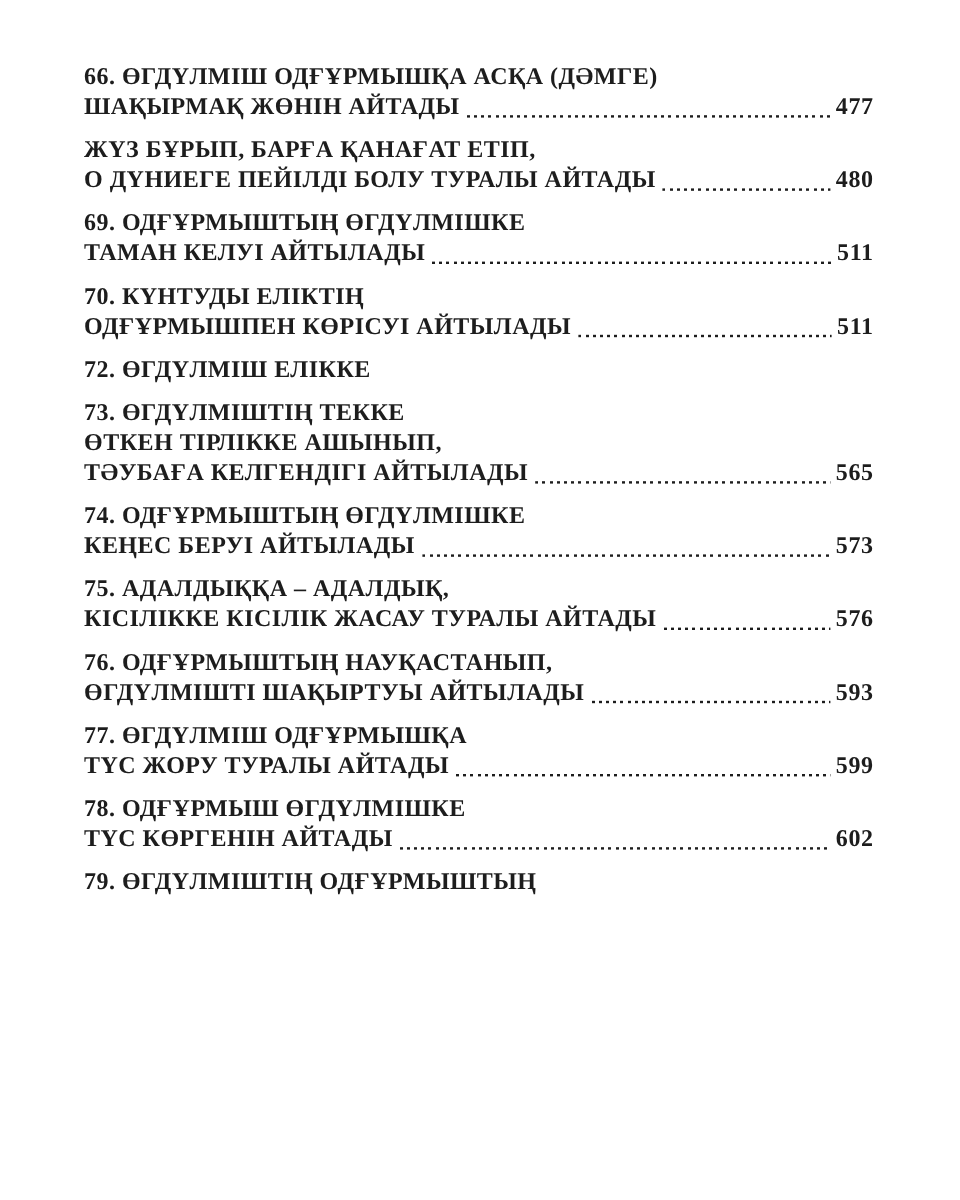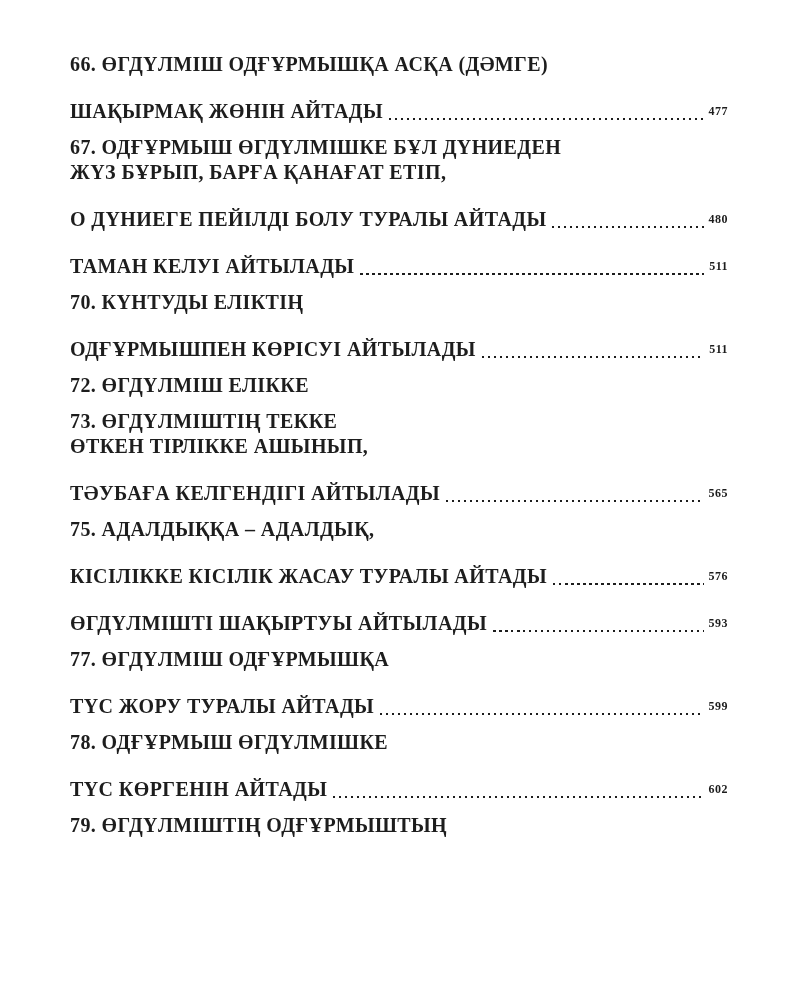--- a/index.html
+++ b/index.html
@@ -37,35 +37,34 @@
     line-height:25px;
     font-weight:700;
     color:var(--ink);
     letter-spacing:0.4px;
     text-transform:uppercase;
     white-space:nowrap;
   }
   .toc-line-last{
     display:flex;
     align-items:flex-end;
-    margin-top:22px;
   }
   .toc-text{
     flex:0 0 auto;
   }
   .leader{
     flex:1 1 auto;
     height:2.5px;
     min-width:12px;
     margin:0 5px 4px 6px;
     background-image:repeating-linear-gradient(to right,var(--ink) 0px,var(--ink) 2.5px,transparent 2.5px,transparent 6px);
   }
   .page-num{
     flex:0 0 auto;
-    font-size:12px;
+    font-size:20px;
     line-height:25px;
     font-weight:700;
     color:var(--ink);
     letter-spacing:0.5px;
     text-align:right;
   }
 </style>
 </head>
 <body>
 
@@ -73,29 +72,29 @@
   <div class="toc">
       <div class="toc-entry">
         <div class="toc-line"><span class="toc-text">66. ӨГДҮЛМІШ ОДҒҰРМЫШҚА АСҚА (ДӘМГЕ)</span></div>
         <div class="toc-line toc-line-last">
           <span class="toc-text">ШАҚЫРМАҚ ЖӨНІН АЙТАДЫ</span>
           <span class="leader"></span>
           <span class="page-num">477</span>
         </div>
       </div>
       <div class="toc-entry">
-        <div class="toc-line"><span class="toc-text">67. ОДҒҰРМЫШ ӨГДҮЛМІШКЕ БҰЛ ДҮНИЕДЕН</span></div>
         <div class="toc-line"><span class="toc-text">ЖҮЗ БҰРЫП, БАРҒА ҚАНАҒАТ ЕТІП,</span></div>
         <div class="toc-line toc-line-last">
           <span class="toc-text">О ДҮНИЕГЕ ПЕЙІЛДІ БОЛУ ТУРАЛЫ АЙТАДЫ</span>
           <span class="leader"></span>
           <span class="page-num">480</span>
         </div>
       </div>
       <div class="toc-entry">
+        <div class="toc-line"><span class="toc-text">69. ОДҒҰРМЫШТЫҢ ӨГДҮЛМІШКЕ</span></div>
         <div class="toc-line toc-line-last">
           <span class="toc-text">ТАМАН КЕЛУІ АЙТЫЛАДЫ</span>
           <span class="leader"></span>
           <span class="page-num">511</span>
         </div>
       </div>
       <div class="toc-entry">
         <div class="toc-line"><span class="toc-text">70. КҮНТУДЫ ЕЛІКТІҢ</span></div>
         <div class="toc-line toc-line-last">
           <span class="toc-text">ОДҒҰРМЫШПЕН КӨРІСУІ АЙТЫЛАДЫ</span>
@@ -109,28 +108,37 @@
       <div class="toc-entry">
         <div class="toc-line"><span class="toc-text">73. ӨГДҮЛМІШТІҢ ТЕККЕ</span></div>
         <div class="toc-line"><span class="toc-text">ӨТКЕН ТІРЛІККЕ АШЫНЫП,</span></div>
         <div class="toc-line toc-line-last">
           <span class="toc-text">ТӘУБАҒА КЕЛГЕНДІГІ АЙТЫЛАДЫ</span>
           <span class="leader"></span>
           <span class="page-num">565</span>
         </div>
       </div>
       <div class="toc-entry">
+        <div class="toc-line"><span class="toc-text">74. ОДҒҰРМЫШТЫҢ ӨГДҮЛМІШКЕ</span></div>
+        <div class="toc-line toc-line-last">
+          <span class="toc-text">КЕҢЕС БЕРУІ АЙТЫЛАДЫ</span>
+          <span class="leader"></span>
+          <span class="page-num">573</span>
+        </div>
+      </div>
+      <div class="toc-entry">
         <div class="toc-line"><span class="toc-text">75. АДАЛДЫҚҚА – АДАЛДЫҚ,</span></div>
         <div class="toc-line toc-line-last">
           <span class="toc-text">КІСІЛІККЕ КІСІЛІК ЖАСАУ ТУРАЛЫ АЙТАДЫ</span>
           <span class="leader"></span>
           <span class="page-num">576</span>
         </div>
       </div>
       <div class="toc-entry">
+        <div class="toc-line"><span class="toc-text">76. ОДҒҰРМЫШТЫҢ НАУҚАСТАНЫП,</span></div>
         <div class="toc-line toc-line-last">
           <span class="toc-text">ӨГДҮЛМІШТІ ШАҚЫРТУЫ АЙТЫЛАДЫ</span>
           <span class="leader"></span>
           <span class="page-num">593</span>
         </div>
       </div>
       <div class="toc-entry">
         <div class="toc-line"><span class="toc-text">77. ӨГДҮЛМІШ ОДҒҰРМЫШҚА</span></div>
         <div class="toc-line toc-line-last">
           <span class="toc-text">ТҮС ЖОРУ ТУРАЛЫ АЙТАДЫ</span>

